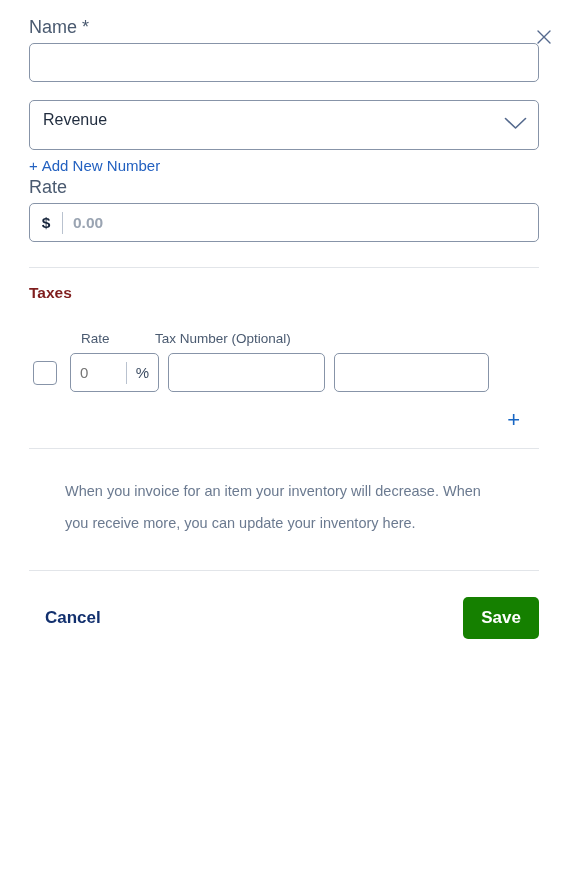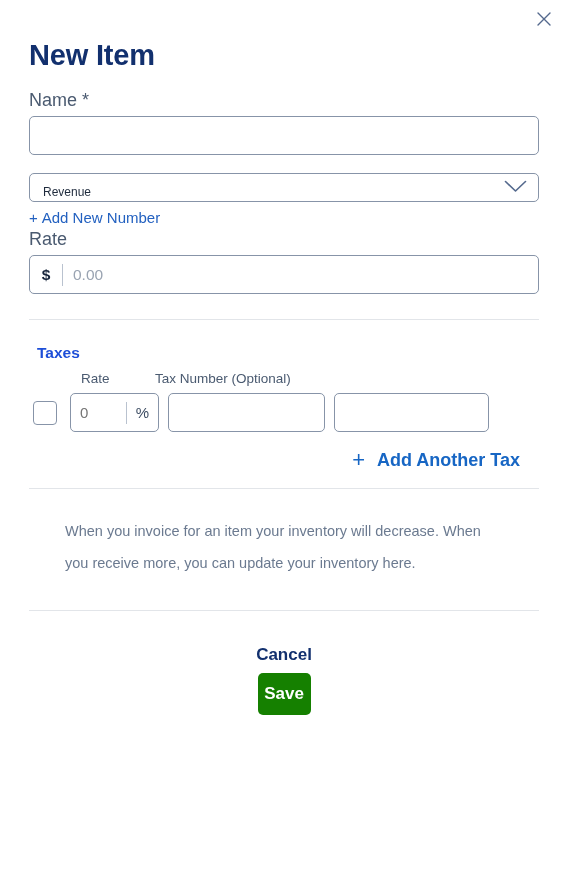--- a/index.html
+++ b/index.html
@@ -89,26 +89,26 @@
     padding: 8px 11px;
     outline: none;
     resize: vertical;
     display: block;
   }
 
   
   .select-wrap { position: relative; }
   .select-input {
     width: 100%;
-    height: 29px;
-    border: 1.6px solid #8794a8;
-    border-radius: 5px;
-    background: #fff;
-    font-family: "Liberation Sans", sans-serif;
-    font-size: 12px;
+    height: 50px;
+    border: 1.6px solid #8794a8;
+    border-radius: 5px;
+    background: #fff;
+    font-family: "Liberation Sans", sans-serif;
+    font-size: 16px;
     color: #1f2b3d;
     padding: 0 34px 0 13px;
     outline: none;
     -webkit-appearance: none;
     appearance: none;
     cursor: pointer;
     line-height: 37px;
   }
   .select-chevron {
     position: absolute;
@@ -162,51 +162,52 @@
     flex: 1;
     border: none;
     outline: none;
     height: 100%;
     font-family: "Liberation Sans", sans-serif;
     font-size: 15.5px;
     color: #1f2b3d;
     padding: 0 10px;
     background: transparent;
     min-width: 0;
+    font-weight: bold;
   }
   .prefixed-input input::placeholder { color: #9aa4b2; }
 
   
   .divider {
     height: 1px;
     background: #e2e5e9;
     border: none;
     margin: 0;
     width: 100%;
   }
 
   
   .taxes-heading {
     font-size: 15.5px;
     font-weight: bold;
-    color: #1d4ed8;
-    margin: 8px;
+    color: #7f1d1d;
+    margin: 0;
     padding-top: 16px;
   }
   .tax-header-row {
     display: flex;
     align-items: flex-end;
     margin-top: 9px;
     font-size: 13.5px;
     color: #4a5a70;
   }
   .th-spacer { width: 37px; min-width: 37px; }
   .th-rate { width: 89px; min-width: 89px; padding-left: 15px; }
   .th-name { width: 165px; min-width: 165px; padding-left: 0; }
-  .th-number { flex: 1; }
+  .th-number { flex: 1; margin-top: 20px; }
 
   .tax-row {
     display: flex;
     align-items: center;
     margin-top: 7px;
   }
   .row-checkbox {
     width: 24px;
     height: 24px;
     min-width: 24px;
@@ -333,59 +334,57 @@
     color: #6b7a90;
     max-width: 440px;
   }
 
   
   .footer {
     display: flex;
     align-items: center;
     justify-content: space-between;
     padding-top: 26px;
-    flex-direction: column;
   }
   .cancel-btn {
     background: none;
     border: none;
     color: #12306e;
     font-family: "Liberation Sans", sans-serif;
     font-size: 17px;
     font-weight: bold;
     cursor: pointer;
     padding: 8px 16px 8px 16px;
   }
   .save-btn {
     background: #158000;
     border: none;
     border-radius: 5px;
     color: #ffffff;
     font-family: "Liberation Sans", sans-serif;
     font-size: 17px;
     font-weight: bold;
     height: 42px;
-    width: 53px;
+    width: 76px;
     cursor: pointer;
   }
 </style>
 </head>
 <body>
 
 <div class="modal">
 
   <button class="close-btn">
     <span>
       <svg width="14" height="14" viewBox="0 0 14 14" aria-hidden="true">
         <path d="M1 1 L13 13 M13 1 L1 13" stroke="#54698d" stroke-width="1.4" fill="none" stroke-linecap="round"></path>
       </svg>
     </span>
   </button>
 
-  <h1 class="modal-title">New Item</h1>
 
   <div class="field">
     <label class="field-label">Name *</label>
     <input class="text-input" type="text" placeholder="" style="">
   </div>
 
 
   <div class="field">
     <div class="select-wrap">
       <div class="select-input">Revenue</div>
@@ -427,21 +426,20 @@
         <input type="text" placeholder="0" style="">
         <span class="suffix-symbol">%</span>
       </div>
       <input type="text" class="tax-name-box" placeholder="" style="">
       <input type="text" class="tax-number-box" placeholder="" style="">
     </div>
 
     <div class="add-tax-row">
       <a class="add-tax-link">
         <span class="plus-sign">+</span>
-        <span>Add Another Tax</span>
       </a>
     </div>
   </div>
 
   <div style="height:17px;"></div>
   <hr class="divider">
 
   <div class="inventory-block">
     <p class="inventory-desc">When you invoice for an item your inventory will decrease. When you receive more, you can update your inventory here.</p>
   </div>

